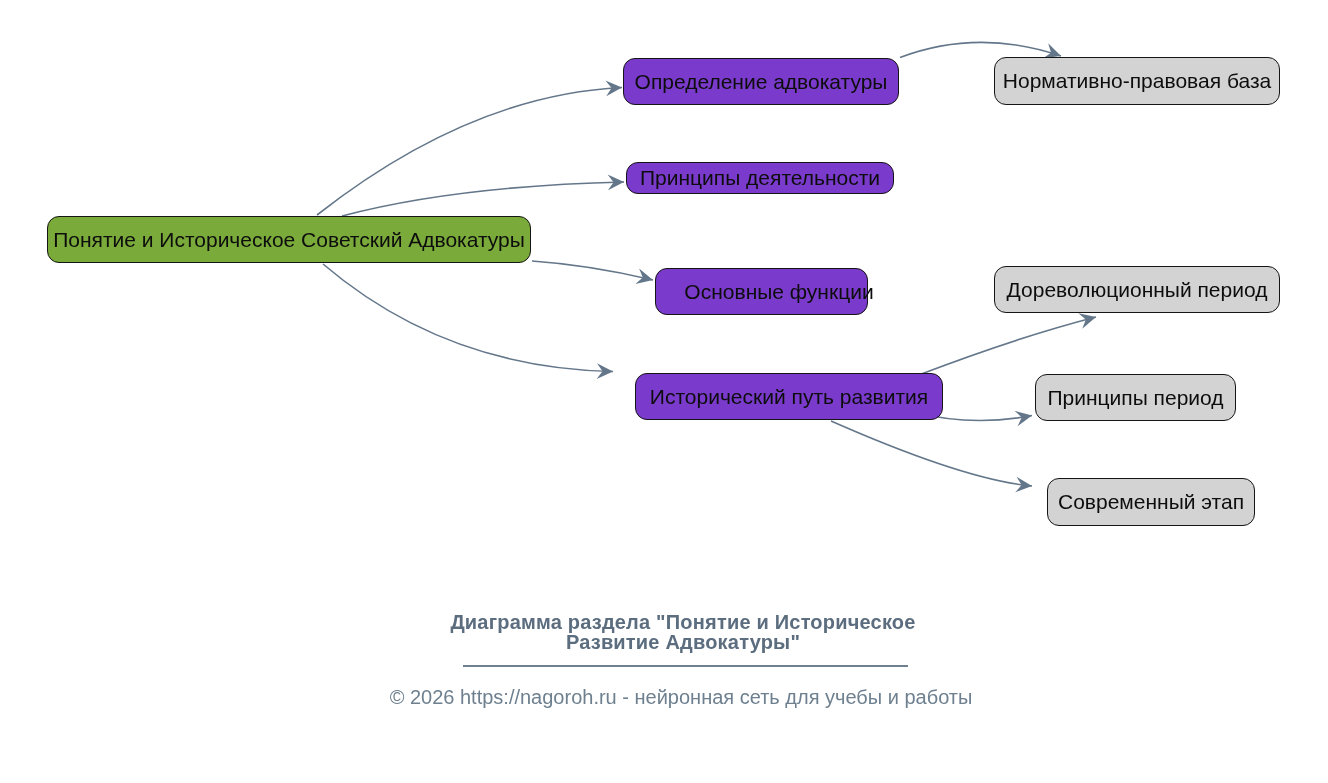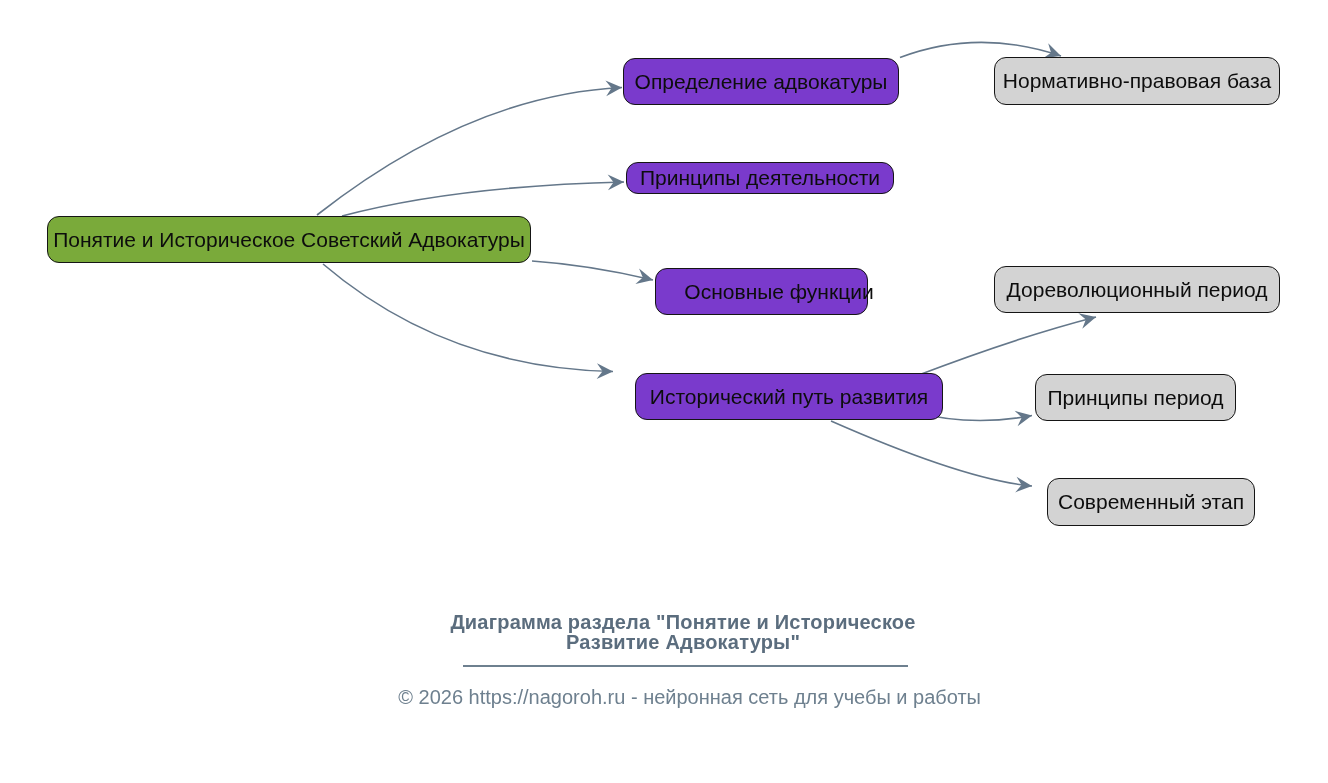--- a/index.html
+++ b/index.html
@@ -12,21 +12,21 @@
         border:1.5px solid #151515;border-radius:12px;box-sizing:border-box;
         font-size:21px;color:#0d0d0d;white-space:nowrap;}
   .node.root{background:var(--fill-root,#7aaa3a);}
   .node.lvl1{background:var(--fill-l1,#7a3acc);}
   .node.lvl2{background:var(--fill-l2,#d3d3d3);}
   .caption-title{position:absolute;left:433px;top:612px;width:500px;text-align:center;
         font-weight:bold;font-size:20px;line-height:20px;letter-spacing:0.2px;
         color:var(--title-color,#5b6d7e);}
   .caption-divider{position:absolute;left:463px;top:665px;width:445px;height:2px;
         background:var(--footer-color,#6e808f);}
-  .caption-footer{position:absolute;left:381px;top:686px;width:600px;text-align:right;
+  .caption-footer{position:absolute;left:381px;top:686px;width:600px;text-align:center;
         font-size:20px;line-height:22px;color:var(--footer-color,#6e808f);}
 </style>
 </head>
 <body>
 
 <div class="stage">
 
   <svg class="edges" viewBox="0 0 1328 783">
     <defs>
       <marker id="ah" markerUnits="userSpaceOnUse" markerWidth="20" markerHeight="20" refX="17" refY="0" orient="auto" viewBox="-1 -10 21 20">

